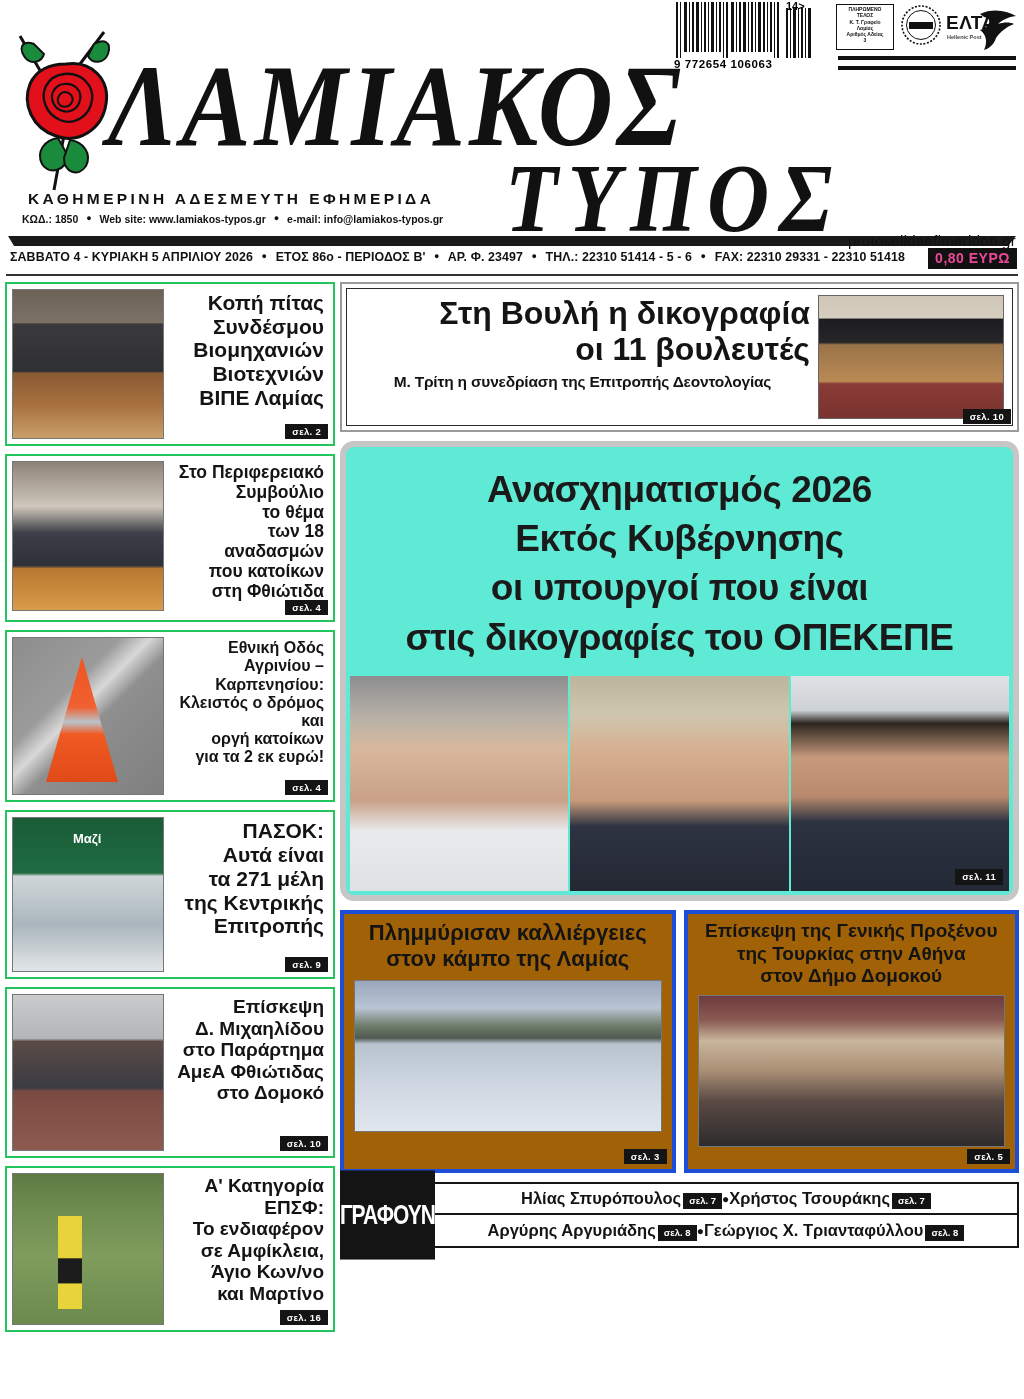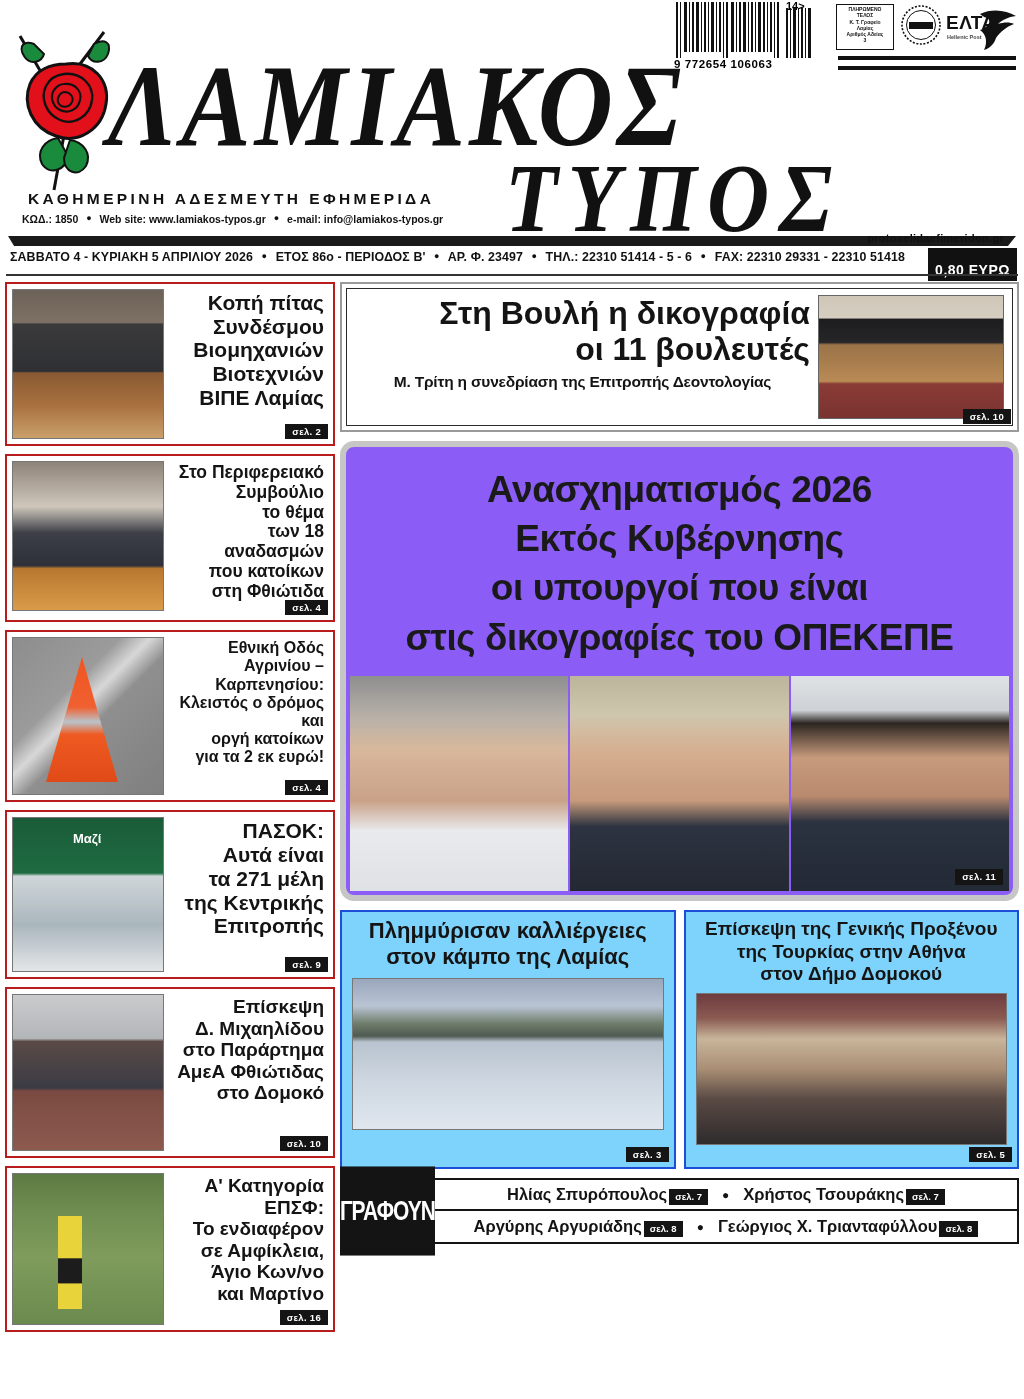--- a/index.html
+++ b/index.html
@@ -51,26 +51,26 @@
   .dateline {
     position: absolute; left: 10px; top: 250px; width: 1004px;
     font-size: 12.4px; font-weight: bold; color: #111; white-space: nowrap;
     letter-spacing: 0.1px;
   }
   .dateline .dot { font-size: 9px; margin: 0 5px; vertical-align: 2px; }
   .hairline { position: absolute; left: 6px; top: 274px; width: 1012px; height: 1.5px; background: #333; }
 
   .pricebox {
     position: absolute; right: 7px; top: 248px;
-    background: #111; color: #ffffff; font-weight: bold; font-size: 14px;
-    padding: 14px 7px 3px; letter-spacing: 0.5px;
+    background: #111; color: #ec4899; font-weight: bold; font-size: 14px;
+    padding: 2px 7px 3px; letter-spacing: 0.5px;
   }
   .watermark {
-    position: absolute; right: 20px; top: 232px;
-    font-size: 11px; font-weight: bold; color: #111; letter-spacing: 0.3px;
+    position: absolute; right: 8px; top: 232px;
+    font-size: 15px; font-weight: normal; color: #111; letter-spacing: 0.3px;
   }
 
   
   .barcode-wrap { position: absolute; left: 676px; top: 2px; width: 104px; height: 72px; }
   .bc-bars { position: absolute; left: 0; top: 0; width: 104px; height: 56px; }
   .bc-num { position: absolute; left: -2px; top: 56px; font-size: 11.5px; font-weight: bold;
             letter-spacing: 0.6px; white-space: nowrap; }
   .bc-small { position: absolute; left: 786px; top: 8px; width: 26px; height: 50px; }
   .bc-issue { position: absolute; left: 786px; top: 0px; font-size: 11px; font-weight: bold; }
 
@@ -89,21 +89,21 @@
   .elta-rule2 { position: absolute; left: 838px; top: 66px; width: 178px; height: 4px; background: #111; }
 
   
   .content { position: absolute; left: 0; top: 282px; width: 1024px; height: 1117px; }
 
   .col-left { position: absolute; left: 5px; top: 0; width: 330px; }
   .col-right { position: absolute; left: 340px; top: 0; width: 679px; }
 
   
   .card {
-    border: 2px solid #b91c1c; background: #fff; padding: 5px;
+    border: 2px solid #22c55e; background: #fff; padding: 5px;
     display: flex; position: relative; margin-bottom: 8px;
   }
   .card .thumb { flex: 0 0 auto; border: 1px solid #777; overflow: hidden; }
   .card .headline {
     flex: 1 1 auto; text-align: right; padding: 2px 4px 0 6px;
     font-weight: bold; color: #141414; line-height: 1.13;
   }
   .badge {
     position: absolute; right: 5px; bottom: 5px;
     background: #141414; color: #fff; font-size: 9.5px; font-weight: bold;
@@ -117,48 +117,48 @@
   .wide-inner { border: 1.5px solid #2b2b2b; padding: 6px 8px; display: flex; position: relative; }
   .wide-text { flex: 1 1 auto; }
   .wide-h1 { font-size: 32px; font-weight: bold; color: #141414; line-height: 1.14; text-align: right; }
   .wide-h2 { font-size: 15.5px; font-weight: bold; color: #141414; margin-top: 5px; text-align: center;
              letter-spacing: -0.2px;}
   .wide-photo { flex: 0 0 auto; width: 186px; height: 124px; border: 1px solid #666; overflow: hidden; margin-left: 8px;}
 
   
   .lead {
     margin-top: 9px; border: 6px solid #c6c6c6; border-radius: 14px;
-    background: #8b5cf6; padding: 0; position: relative; overflow: hidden;
+    background: #5eead4; padding: 0; position: relative; overflow: hidden;
   }
   .lead-head { padding: 18px 12px 14px; text-align: center; }
   .lead-head div {
     font-size: 37px; font-weight: bold; color: #1a1a1a; line-height: 1.33;
     letter-spacing: -0.4px;
   }
   .lead-photos { display: flex; gap: 2px; padding: 0 4px 4px; position: relative; }
   .lead-photos .p { flex: 1 1 33.33%; height: 215px; overflow: hidden; border: 0; }
 
   
   .row2 { display: flex; gap: 8px; margin-top: 9px; }
-  .sq-card { flex: 1 1 50%; border: 2px solid #1d4ed8; background: #7dd3fc; padding: 6px; position: relative; }
+  .sq-card { flex: 1 1 50%; border: 4px solid #1d4ed8; background: #a16207; padding: 6px; position: relative; }
   .sq-card .h { text-align: center; font-weight: bold; color: #141414; line-height: 1.2; }
   .sq-card .ph { margin: 7px 4px 16px; border: 1px solid #777; height: 152px; overflow: hidden; }
 
   
   .grafoun { display: flex; margin-top: 9px; border: 0; height: 66px; }
   .grafoun-label {
     flex: 0 0 90px; background: #141414; color: #fff; display: flex;
     align-items: center; justify-content: center;
     font-size: 21px; font-weight: bold; letter-spacing: -1px;
     transform: scaleY(1.35);
   }
   .grafoun-lines { flex: 1 1 auto; border: 2px solid #141414; border-left: 0; }
   .gline {
     height: 50%; display: flex; align-items: center; justify-content: center;
-    gap: 14px; font-size: 16.5px; font-weight: bold; color: #141414;
+    font-size: 16.5px; font-weight: bold; color: #141414;
   }
   .gline:first-child { border-bottom: 2px solid #141414; }
   .gbadge { background: #141414; color: #fff; font-size: 9.5px; font-weight: bold;
             padding: 2px 6px 2.5px; margin-left: 2px; }
   .gsep { font-size: 12px; }
 
   
   .ph-room { background:
       linear-gradient(180deg,#6d6257 0%,#7d7166 22%,#3a3a3c 23%,#2f3033 55%,#8a5a33 56%,#a8713f 78%,#caa06a 100%); }
   .ph-meeting { background:

